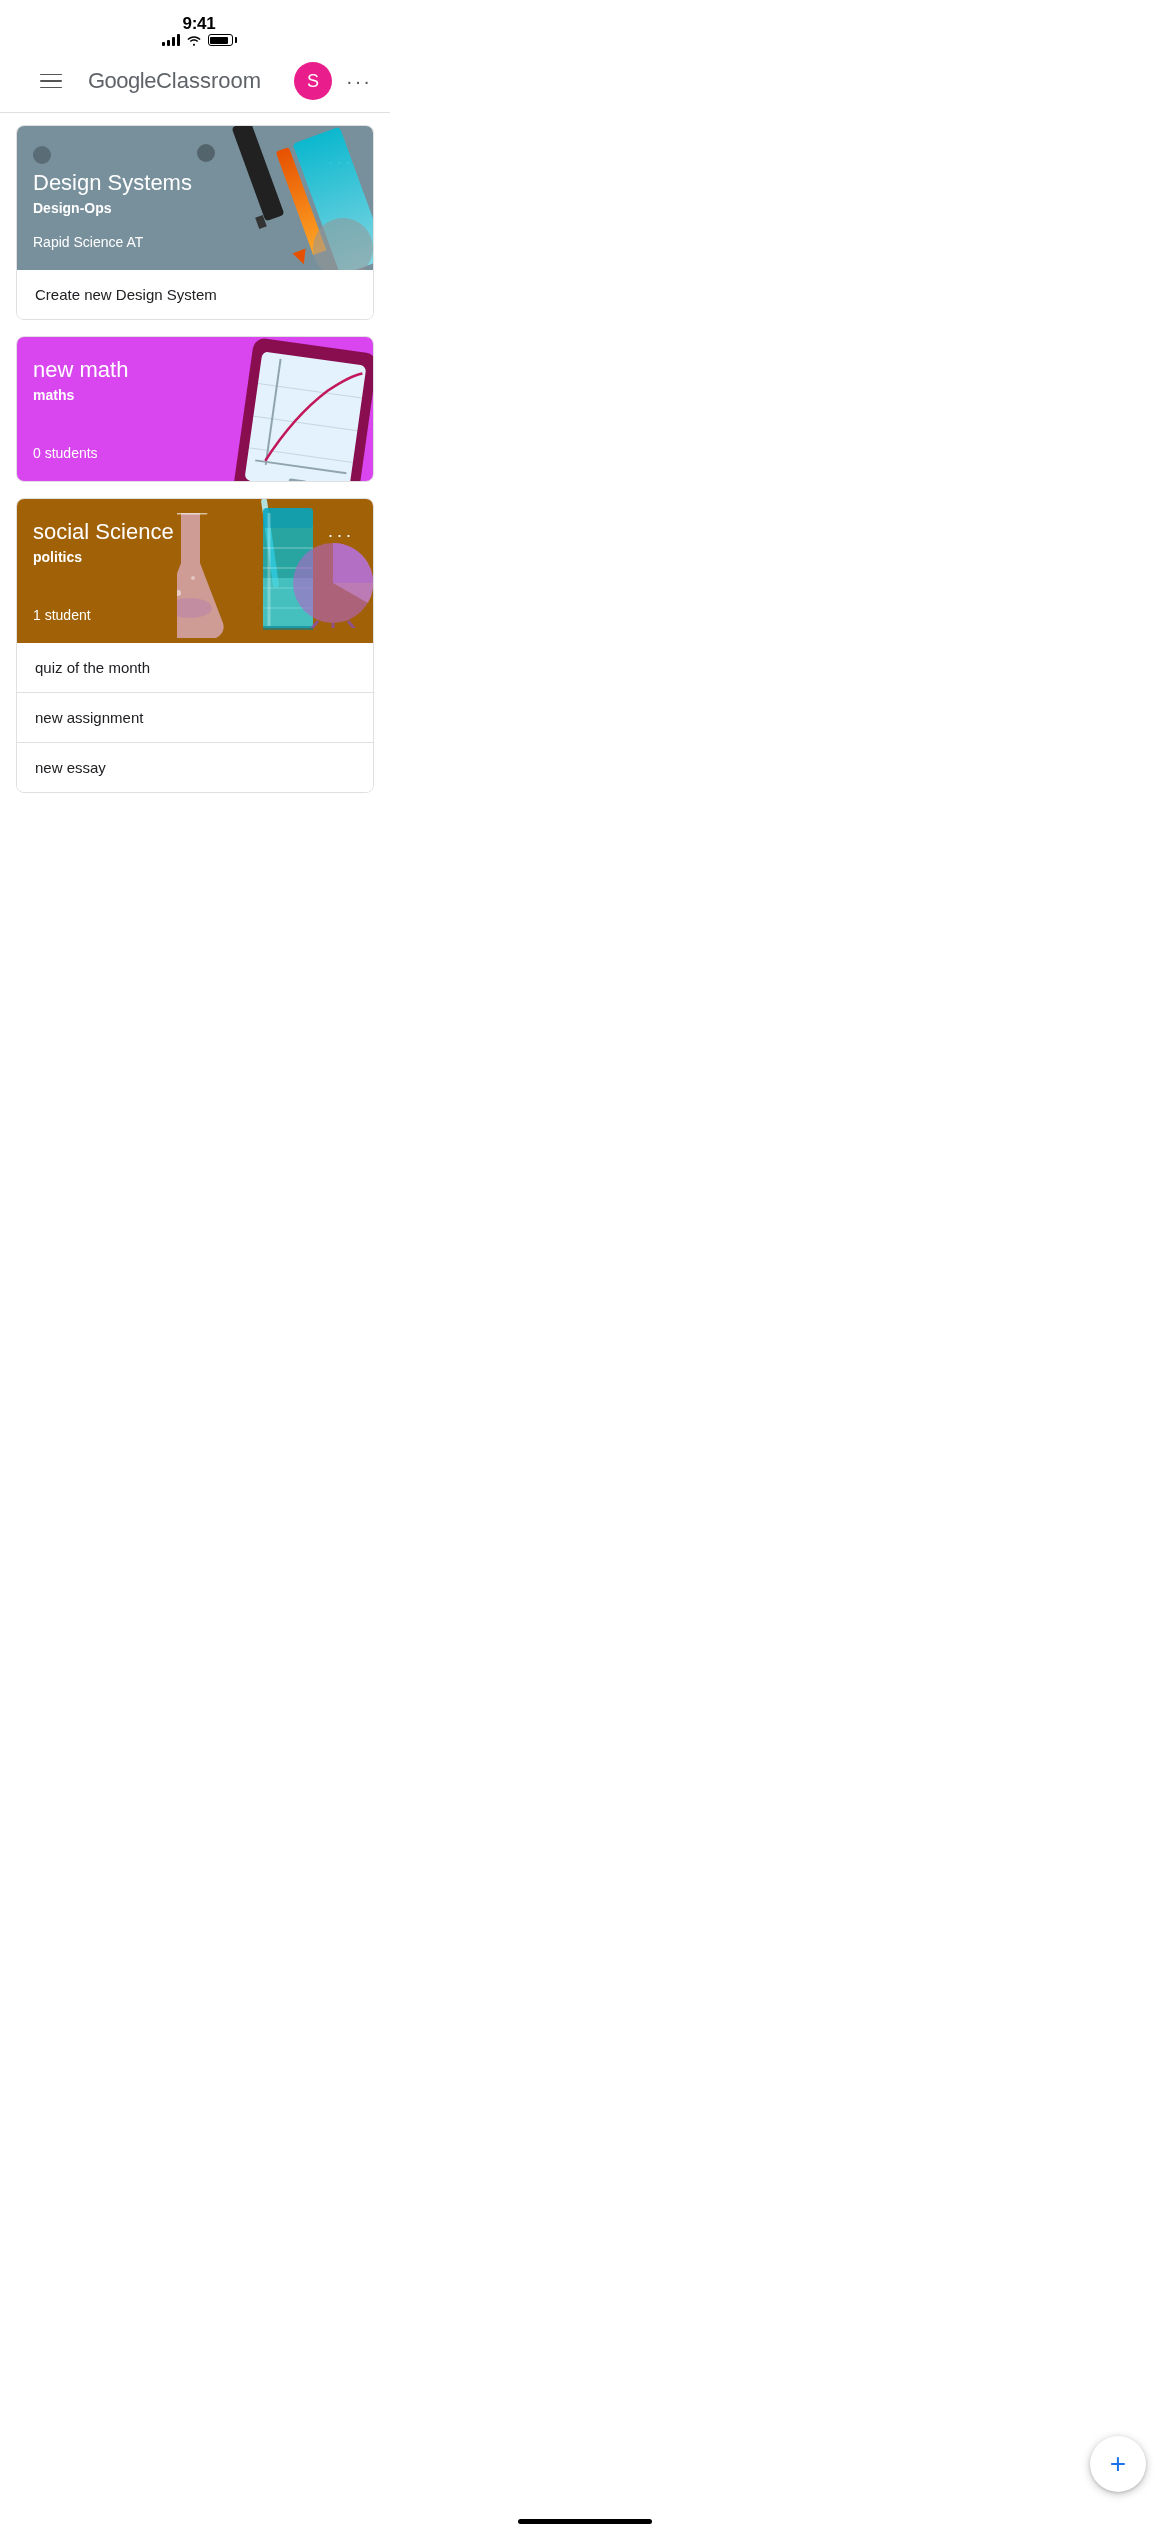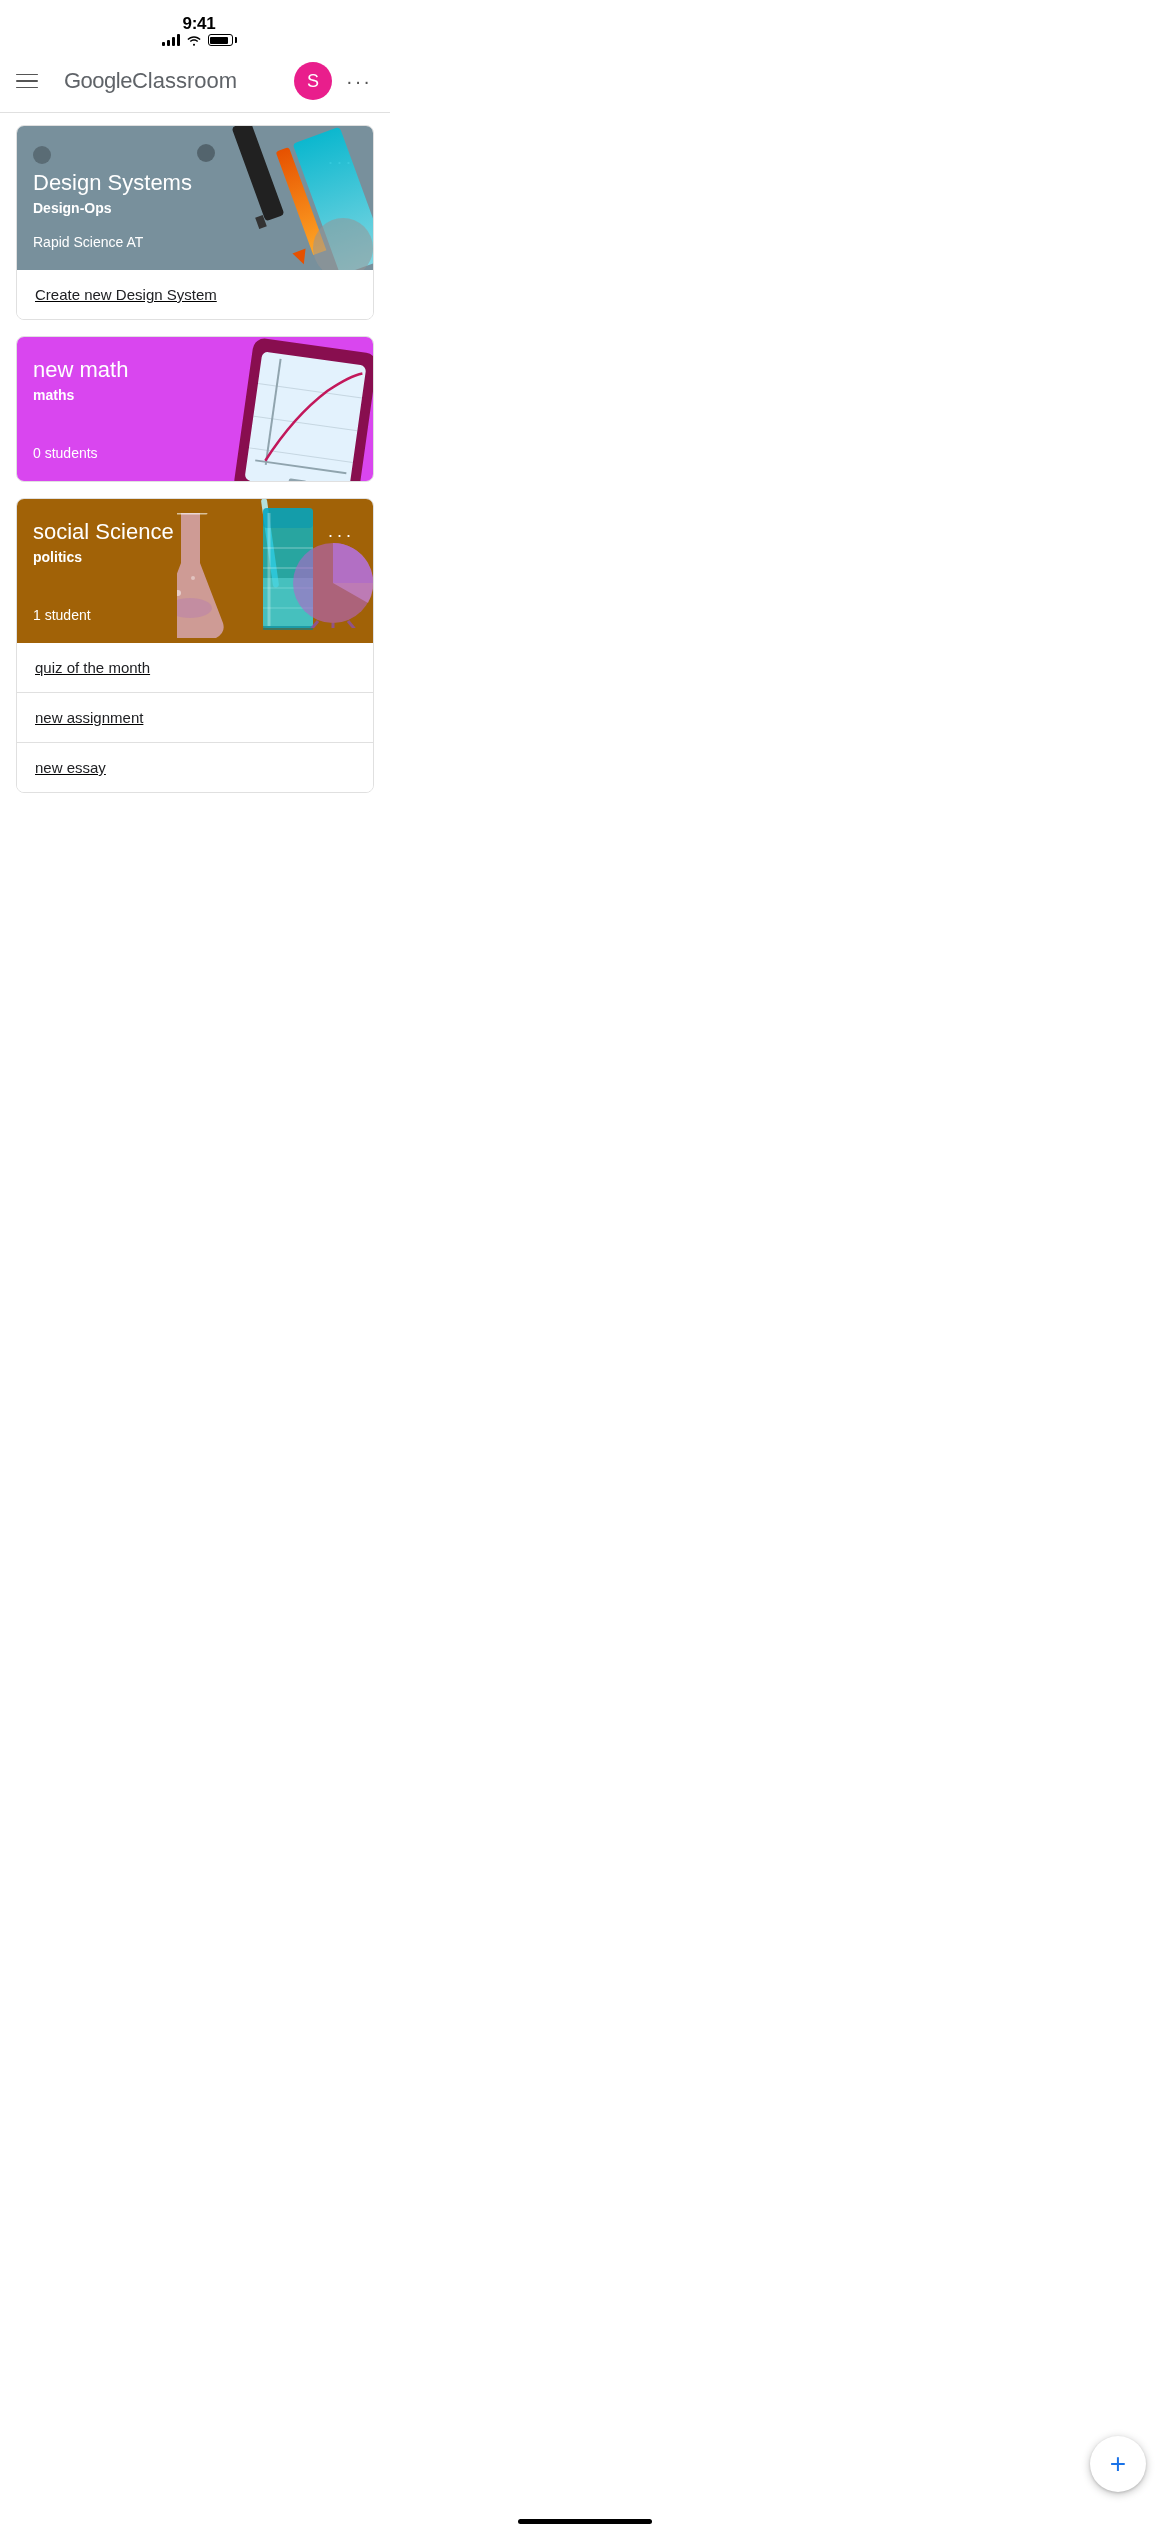--- a/index.html
+++ b/index.html
@@ -79,20 +79,21 @@
       margin-left: 1px;
     }
 
     
     .header {
       display: flex;
       align-items: center;
       padding: 8px 16px 12px 16px;
       background: #fff;
       gap: 12px;
+      margin-left: 24px;
     }
     .menu-btn {
       width: 36px;
       height: 36px;
       display: flex;
       flex-direction: column;
       justify-content: center;
       gap: 5px;
       cursor: pointer;
     }
@@ -264,21 +265,20 @@
     
     .course-actions {
       background: #fff;
     }
     .course-action-item {
       display: flex;
       align-items: center;
       padding: 16px 18px;
       border-top: 1px solid #e0e0e0;
       cursor: pointer;
-      text-decoration: underline;
     }
     .course-action-item:first-child {
       border-top: none;
     }
     .action-text {
       font-size: 15px;
       color: #202124;
     }
 
     

